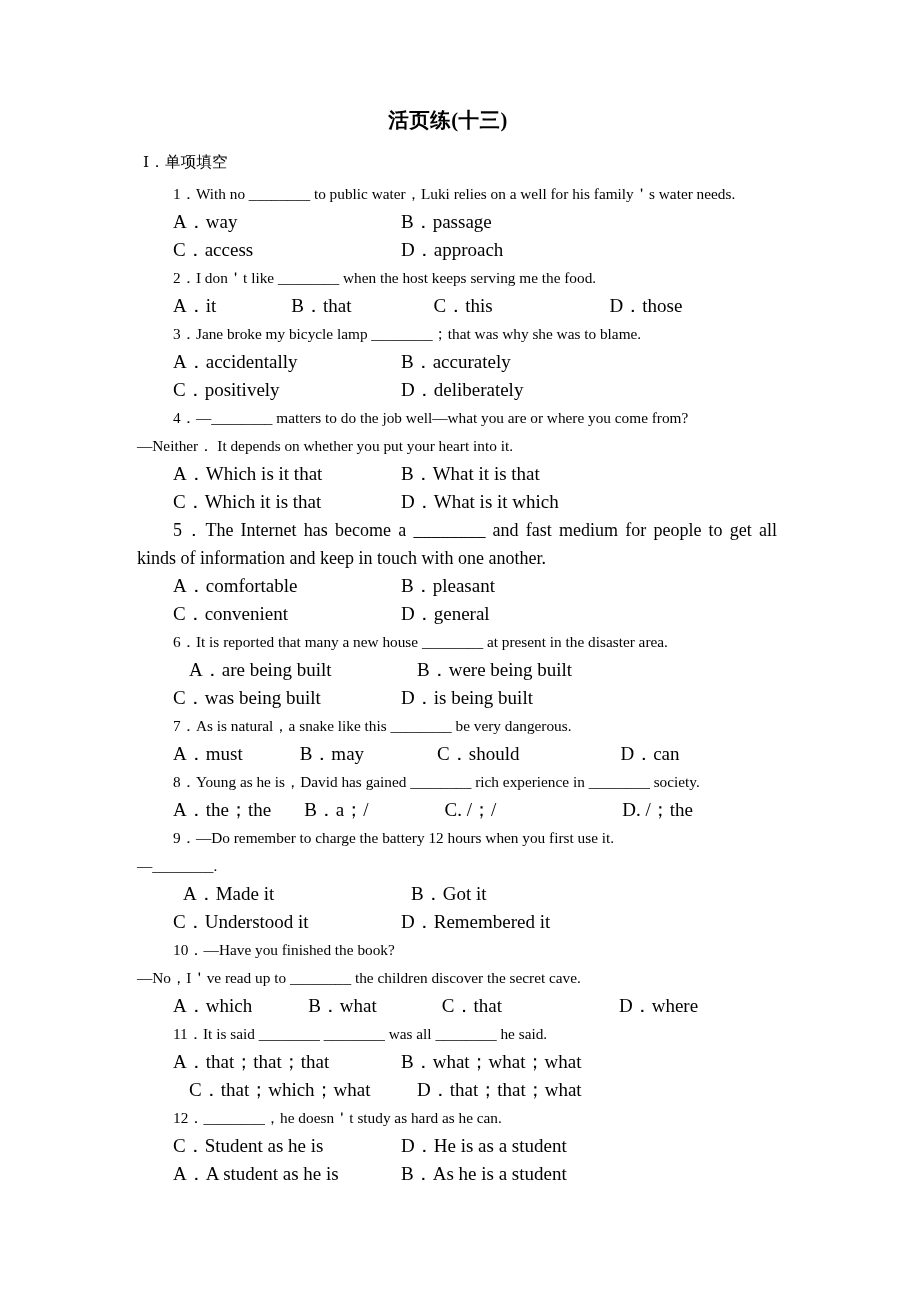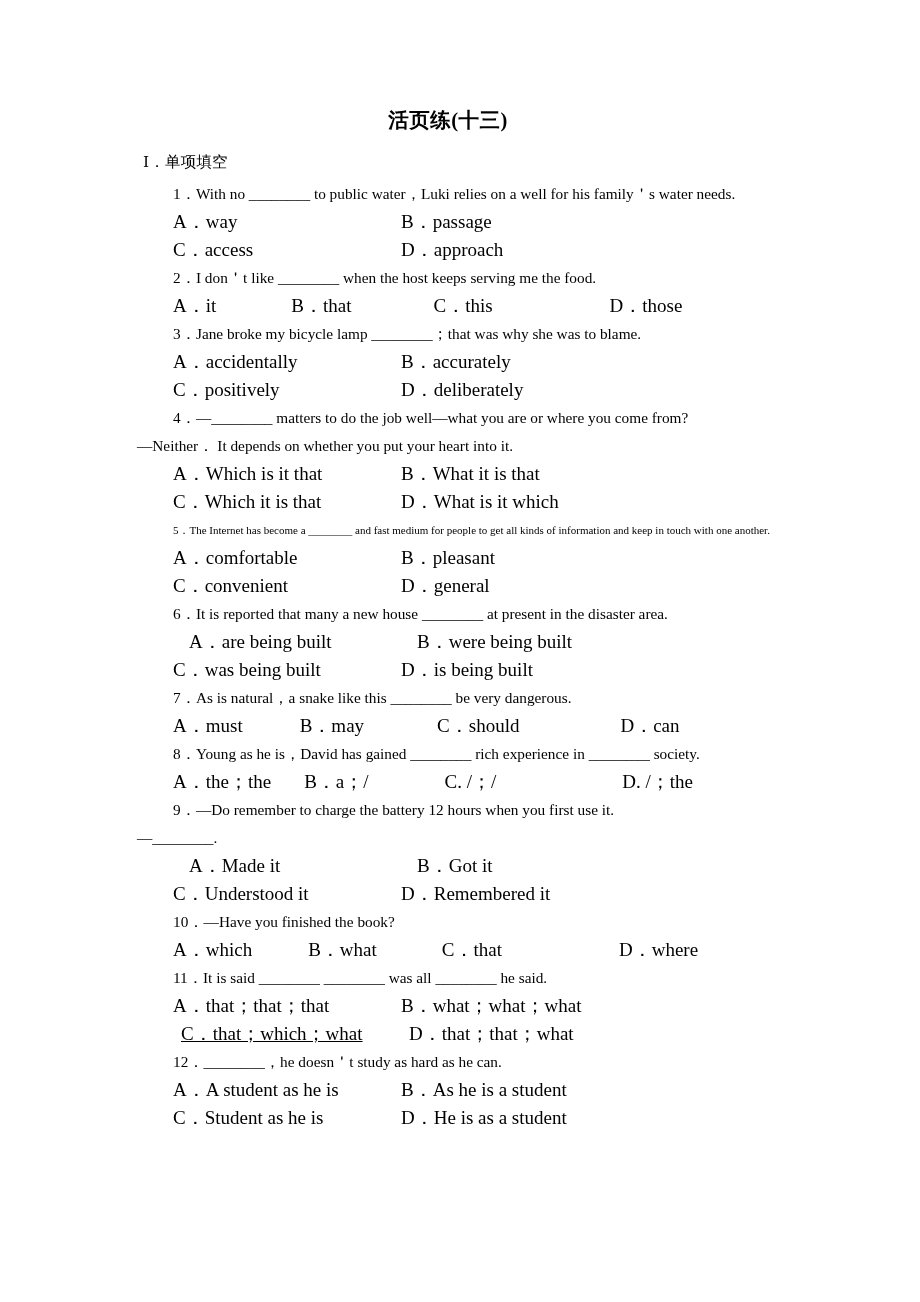--- a/index.html
+++ b/index.html
@@ -72,21 +72,21 @@
     line-height: 28px;
     white-space: pre;
   }
   .opt {
     display: inline-block;
     white-space: pre;
   }
 
   
   .q-justify {
-    font-size: 11px;
+    font-size: 18px;
     line-height: 28px;
     text-align: justify;
     text-align-last: left;
     text-justify: inter-word;
     margin: 0;
     padding-left: 0;
   }
   .q-justify .indent2 {
     display: inline-block;
     width: 36px;
@@ -120,26 +120,27 @@
         <div class="opt-row"><span class="opt" style="margin-left: 0px; width: 228px;">C．convenient</span><span class="opt" style="margin-left: 0px;">D．general</span></div>
         <div class="line q-line">6．It is reported that many a new house ________ at present in the disaster area.</div>
         <div class="opt-row"><span class="opt" style="margin-left: 16px; width: 228px;">A．are being built</span><span class="opt" style="margin-left: 0px;">B．were being built</span></div>
         <div class="opt-row"><span class="opt" style="margin-left: 0px; width: 228px;">C．was being built</span><span class="opt" style="margin-left: 0px;">D．is being built</span></div>
         <div class="line q-line">7．As is natural，a snake like this ________ be very dangerous.</div>
         <div class="opt-row"><span class="opt" style="margin-left: 0px;">A．must</span><span class="opt" style="margin-left: 57px;">B．may</span><span class="opt" style="margin-left: 73px;">C．should</span><span class="opt" style="margin-left: 101px;">D．can</span></div>
         <div class="line q-line">8．Young as he is，David has gained ________ rich experience in ________ society.</div>
         <div class="opt-row"><span class="opt" style="margin-left: 0px;">A．the；the</span><span class="opt" style="margin-left: 33px;">B．a；/</span><span class="opt" style="margin-left: 76px;">C. /；/</span><span class="opt" style="margin-left: 126px;">D. /；the</span></div>
         <div class="line q-line">9．—Do remember to charge the battery 12 hours when you first use it.</div>
         <div class="line q-cont">—________.</div>
-        <div class="opt-row"><span class="opt" style="margin-left: 16px; width: 228px;">A．Made it</span><span class="opt" style="margin-left: 0px; text-align: center;">B．Got it</span></div>
+        <div class="opt-row"><span class="opt" style="margin-left: 10px; width: 228px;">A．Made it</span><span class="opt" style="margin-left: 0px; text-align: center;">B．Got it</span></div>
         <div class="opt-row"><span class="opt" style="margin-left: 0px; width: 228px;">C．Understood it</span><span class="opt" style="margin-left: 0px;">D．Remembered it</span></div>
         <div class="line q-line">10．—Have you finished the book?</div>
+        <div class="line q-cont">—No，I＇ve read up to ________ the children discover the secret cave.</div>
         <div class="opt-row"><span class="opt" style="margin-left: 0px;">A．which</span><span class="opt" style="margin-left: 56px;">B．what</span><span class="opt" style="margin-left: 65px;">C．that</span><span class="opt" style="margin-left: 117px;">D．where</span></div>
         <div class="line q-line">11．It is said ________ ________ was all ________ he said.</div>
         <div class="opt-row"><span class="opt" style="margin-left: 0px; width: 228px;">A．that；that；that</span><span class="opt" style="margin-left: 0px;">B．what；what；what</span></div>
-        <div class="opt-row"><span class="opt" style="margin-left: 8px; width: 228px; text-decoration: underline;">C．that；which；what</span><span class="opt" style="margin-left: 0px;">D．that；that；what</span></div>
+        <div class="opt-row"><span class="opt" style="margin-left: 16px; width: 228px;">C．that；which；what</span><span class="opt" style="margin-left: 0px;">D．that；that；what</span></div>
         <div class="line q-line">12．________，he doesn＇t study as hard as he can.</div>
+        <div class="opt-row"><span class="opt" style="margin-left: 0px; width: 228px;">C．Student as he is</span><span class="opt" style="margin-left: 0px;">D．He is as a student</span></div>
         <div class="opt-row"><span class="opt" style="margin-left: 0px; width: 228px;">A．A student as he is</span><span class="opt" style="margin-left: 0px;">B．As he is a student</span></div>
-        <div class="opt-row"><span class="opt" style="margin-left: 0px; width: 228px;">C．Student as he is</span><span class="opt" style="margin-left: 0px;">D．He is as a student</span></div>
       </div>
 
   </div>
 </div>
 
 </body></html>

